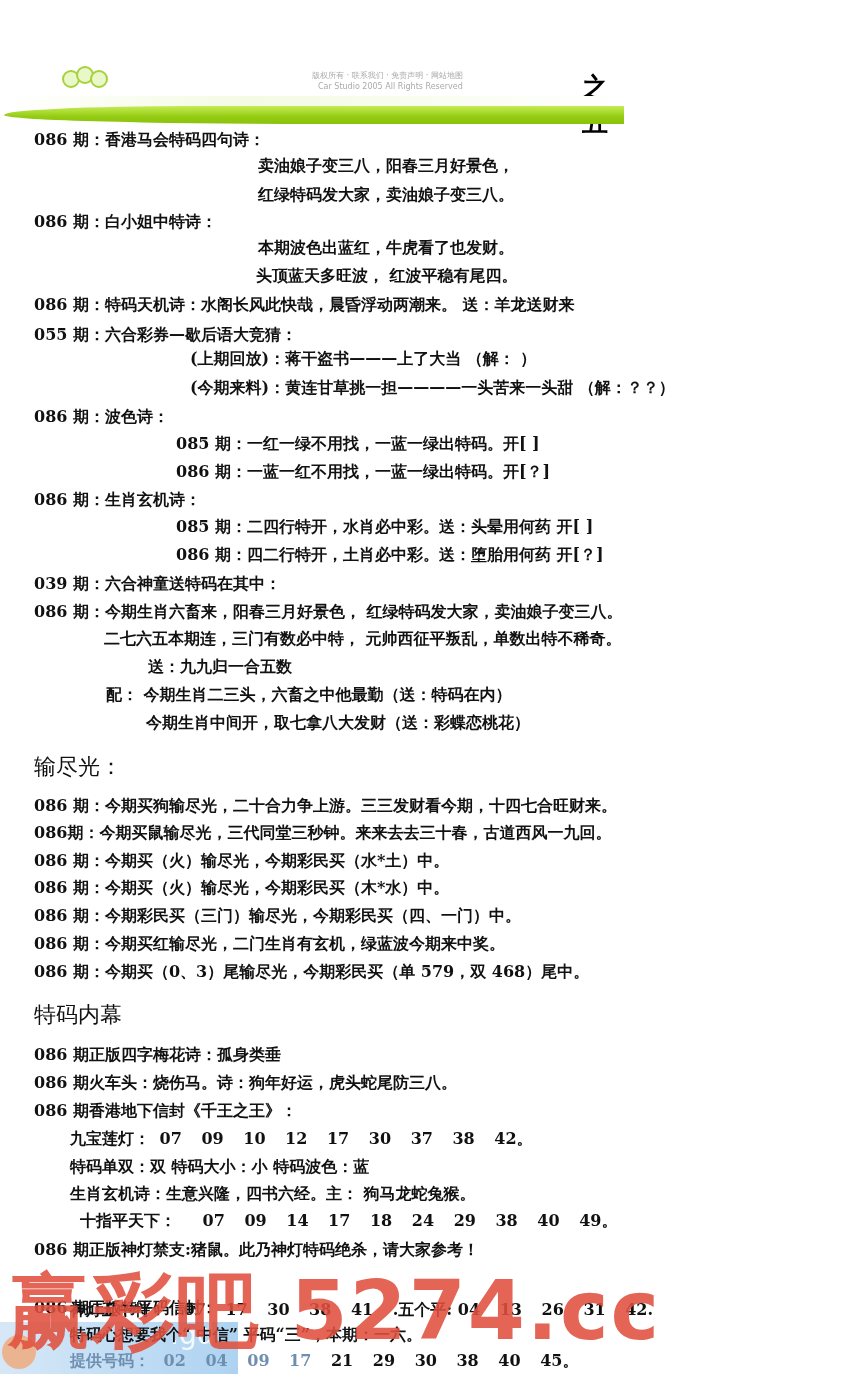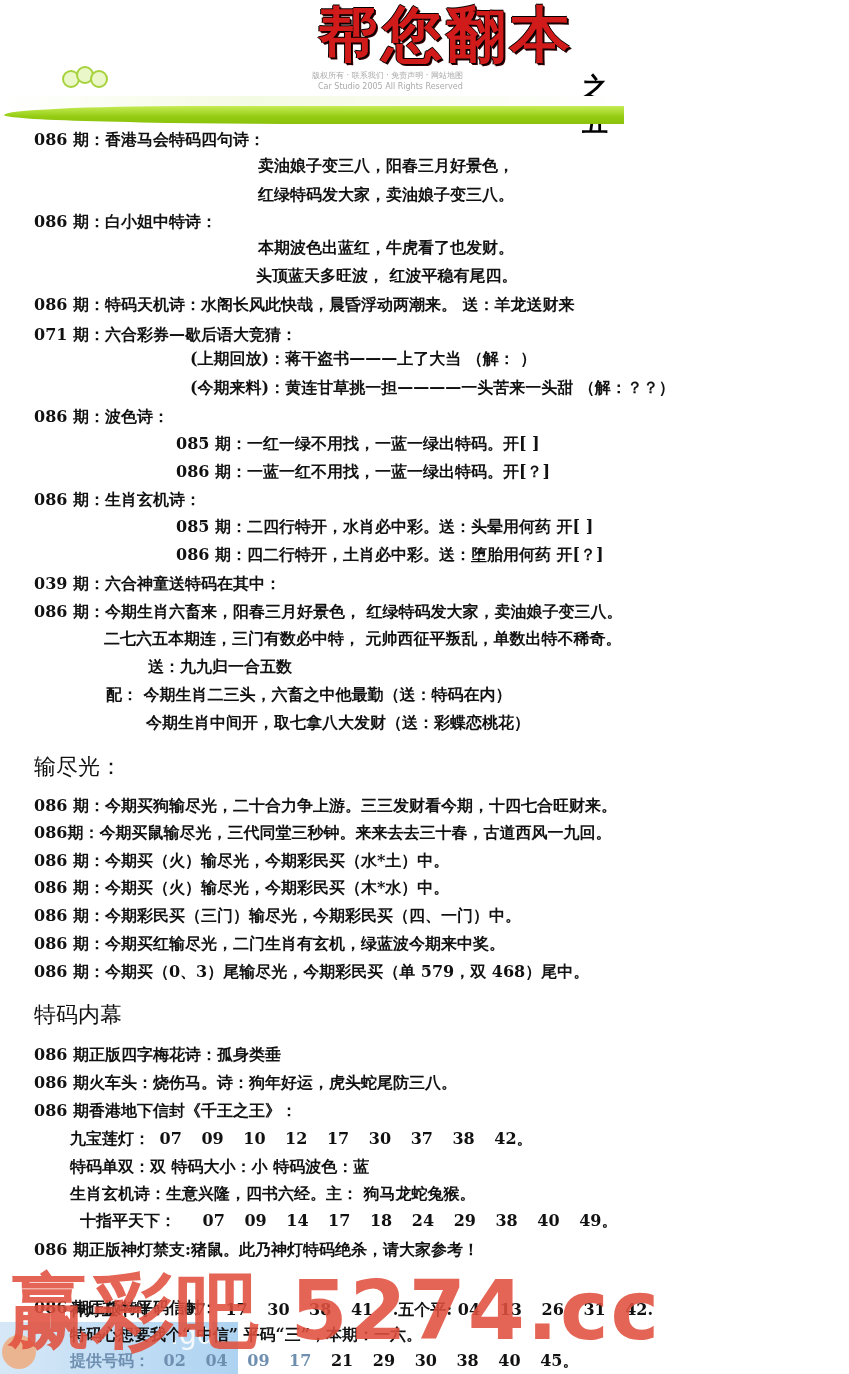--- a/index.html
+++ b/index.html
@@ -45,41 +45,40 @@
 </style>
 </head>
 <body>
 
 <div class="banner">
   <div class="logo">
     <span style="left:2px; top:4px;"></span>
     <span style="left:16px; top:0px;"></span>
     <span style="left:30px; top:4px;"></span>
   </div>
-  <div class="banner-title">帮您翻本</div>
   <div class="banner-suffix">之五</div>
   <div class="banner-small" style="top:70px;">版权所有  ·  联系我们  ·  免责声明  ·  网站地图</div>
   <div class="banner-small" style="top:82px; left:318px;">Car Studio 2005 All Rights Reserved</div>
   <div class="banner-small" style="top:97px; left:342px;">粤ICP备05006660号</div>
   <div class="green-band-top"></div>
   <div class="green-band"></div>
 </div>
 
 <div>
   <div class="line" style="left:34px; top:129px;">086 期：香港马会特码四句诗：</div>
   <div class="line" style="left:258px; top:155px;">卖油娘子变三八，阳春三月好景色，</div>
   <div class="line" style="left:258px; top:184px;">红绿特码发大家，卖油娘子变三八。</div>
 
   <div class="line" style="left:34px; top:211px;">086 期：白小姐中特诗：</div>
   <div class="line" style="left:258px; top:237px;">本期波色出蓝红，牛虎看了也发财。</div>
   <div class="line" style="left:256px; top:265px;">头顶蓝天多旺波，  红波平稳有尾四。</div>
 
   <div class="line" style="left:34px; top:294px;">086 期：特码天机诗：水阁长风此快哉，晨昏浮动两潮来。 送：羊龙送财来</div>
 
-  <div class="line" style="left:34px; top:324px;">071 期：六合彩券—歇后语大竞猜：</div>
+  <div class="line" style="left:34px; top:324px;">055 期：六合彩券—歇后语大竞猜：</div>
   <div class="line" style="left:190px; top:348px;">(上期回放)：蒋干盗书———上了大当   （解：          ）</div>
   <div class="line" style="left:190px; top:377px;">(今期来料)：黄连甘草挑一担————一头苦来一头甜   （解：？？）</div>
 
   <div class="line" style="left:34px; top:406px;">086 期：波色诗：</div>
   <div class="line" style="left:176px; top:433px;">085 期：一红一绿不用找，一蓝一绿出特码。开[      ]</div>
   <div class="line" style="left:176px; top:461px;">086 期：一蓝一红不用找，一蓝一绿出特码。开[？]</div>
 
   <div class="line" style="left:34px; top:489px;">086 期：生肖玄机诗：</div>
   <div class="line" style="left:176px; top:516px;">085 期：二四行特开，水肖必中彩。送：头晕用何药     开[  ]</div>
   <div class="line" style="left:176px; top:544px;">086 期：四二行特开，土肖必中彩。送：堕胎用何药     开[？]</div>

